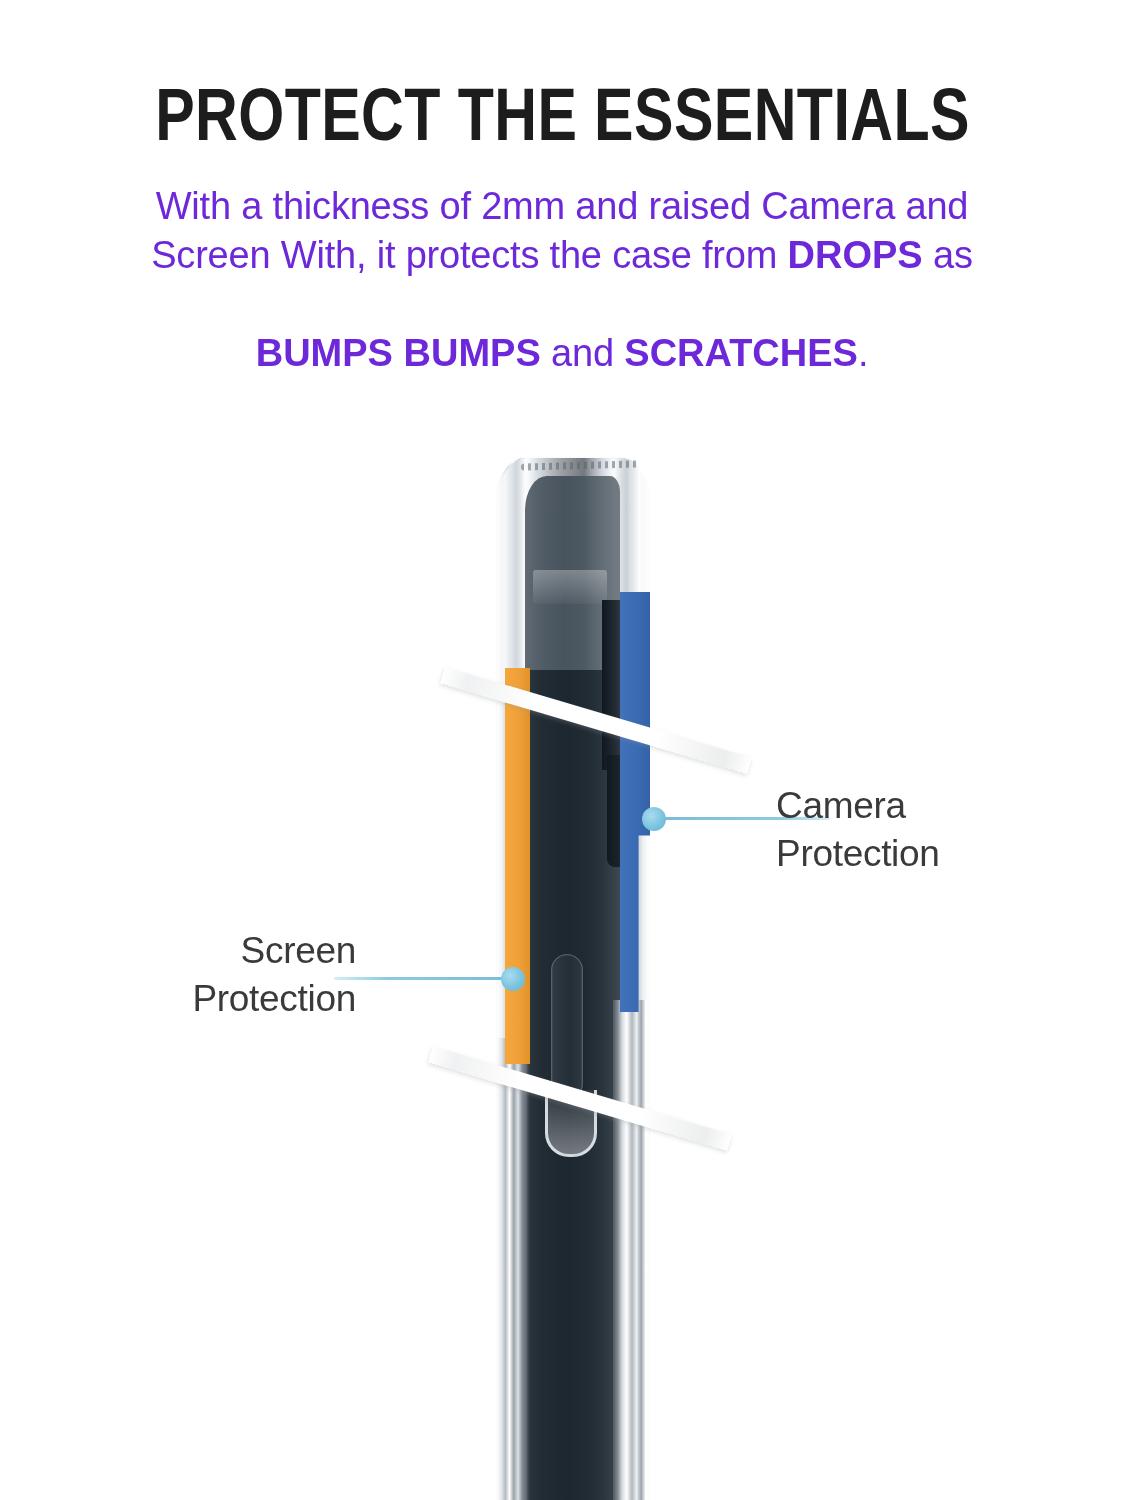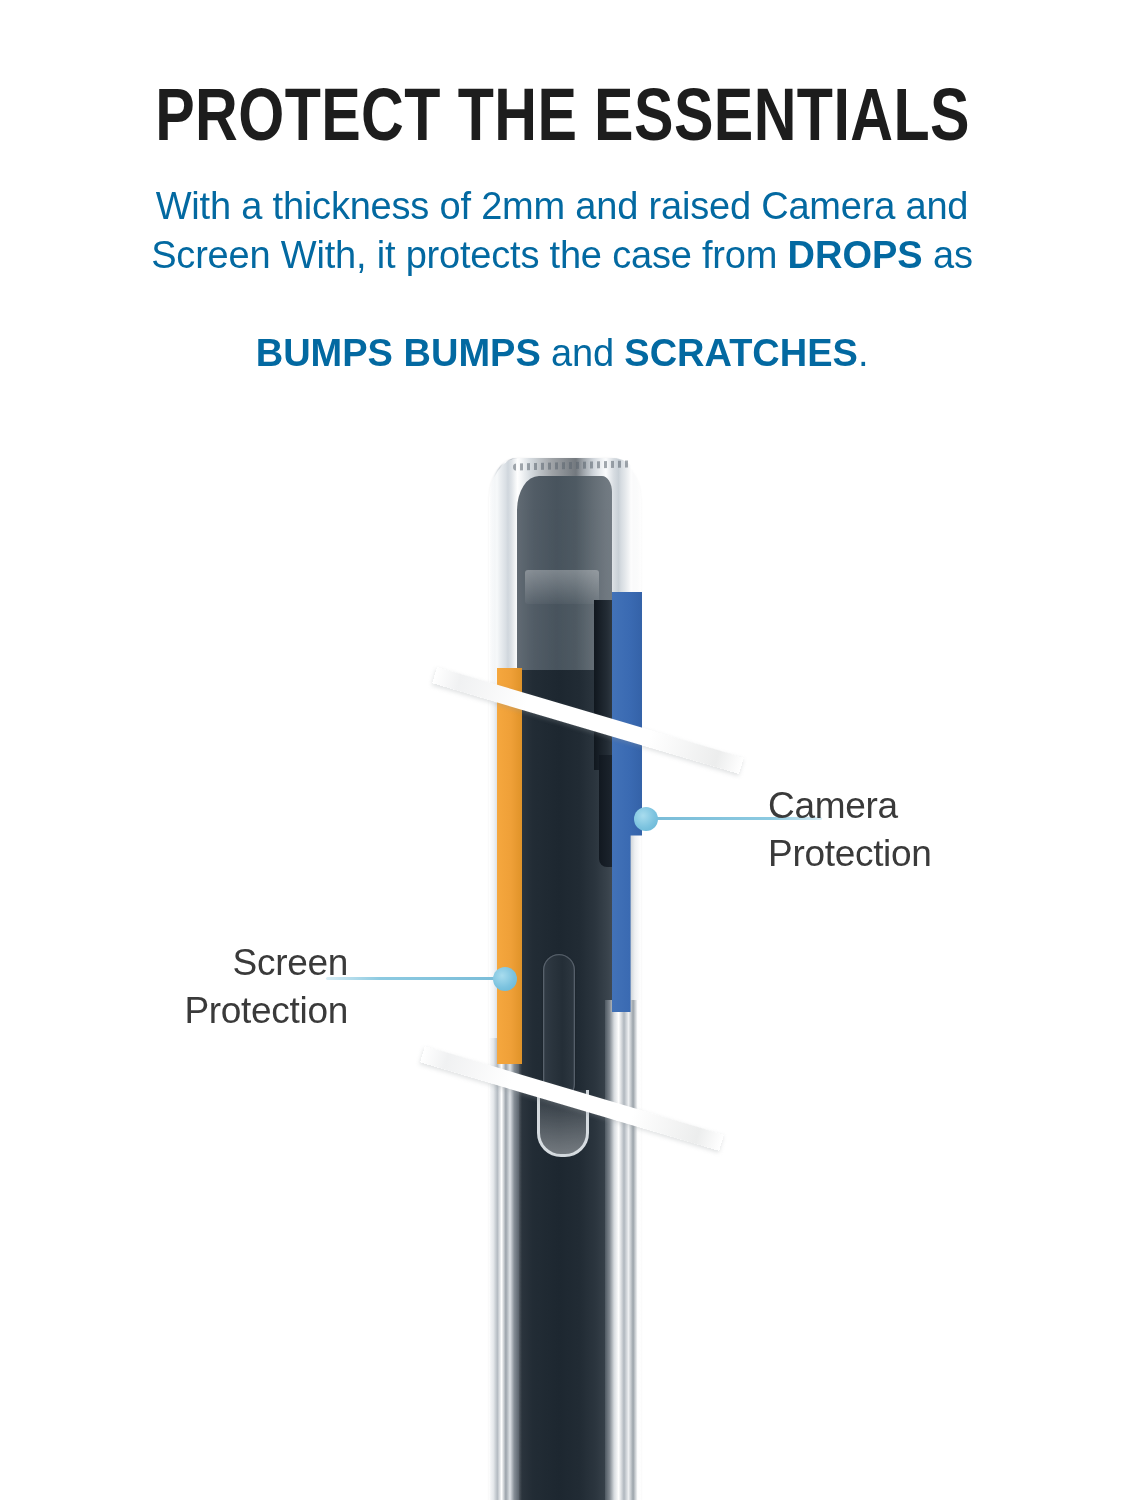--- a/index.html
+++ b/index.html
@@ -40,34 +40,34 @@
   }
 
   .subcopy {
     position: absolute;
     left: 112px;
     top: 182px;
     width: 900px;
     text-align: center;
     font-size: 38px;
     line-height: 49px;
-    color: #0369a1;
+    color: #6d28d9;
     letter-spacing: -0.2px;
     font-weight: 400;
   }
   .subcopy b {
     font-weight: 700;
     letter-spacing: 0px;
     text-align: right;
   }
 
   
   .stage {
     position: absolute;
-    left: 8px;
+    left: 16px;
     top: 0;
     width: 890px;
     height: 1500px;
   }
 
   
   .case-shell {
     position: absolute;
     left: 481px;
     top: 458px;
@@ -342,21 +342,20 @@
     left: 760px;
     top: 782px;
     width: 300px;
     text-align: left;
   }
   .callout-screen-label {
     left: 40px;
     top: 927px;
     width: 300px;
     text-align: right;
-    margin-top: 12px;
   }
 
   .leader-line {
     position: absolute;
     height: 3px;
     background: #87c7e0;
     border-radius: 2px;
   }
   .leader-camera {
     left: 640px;

